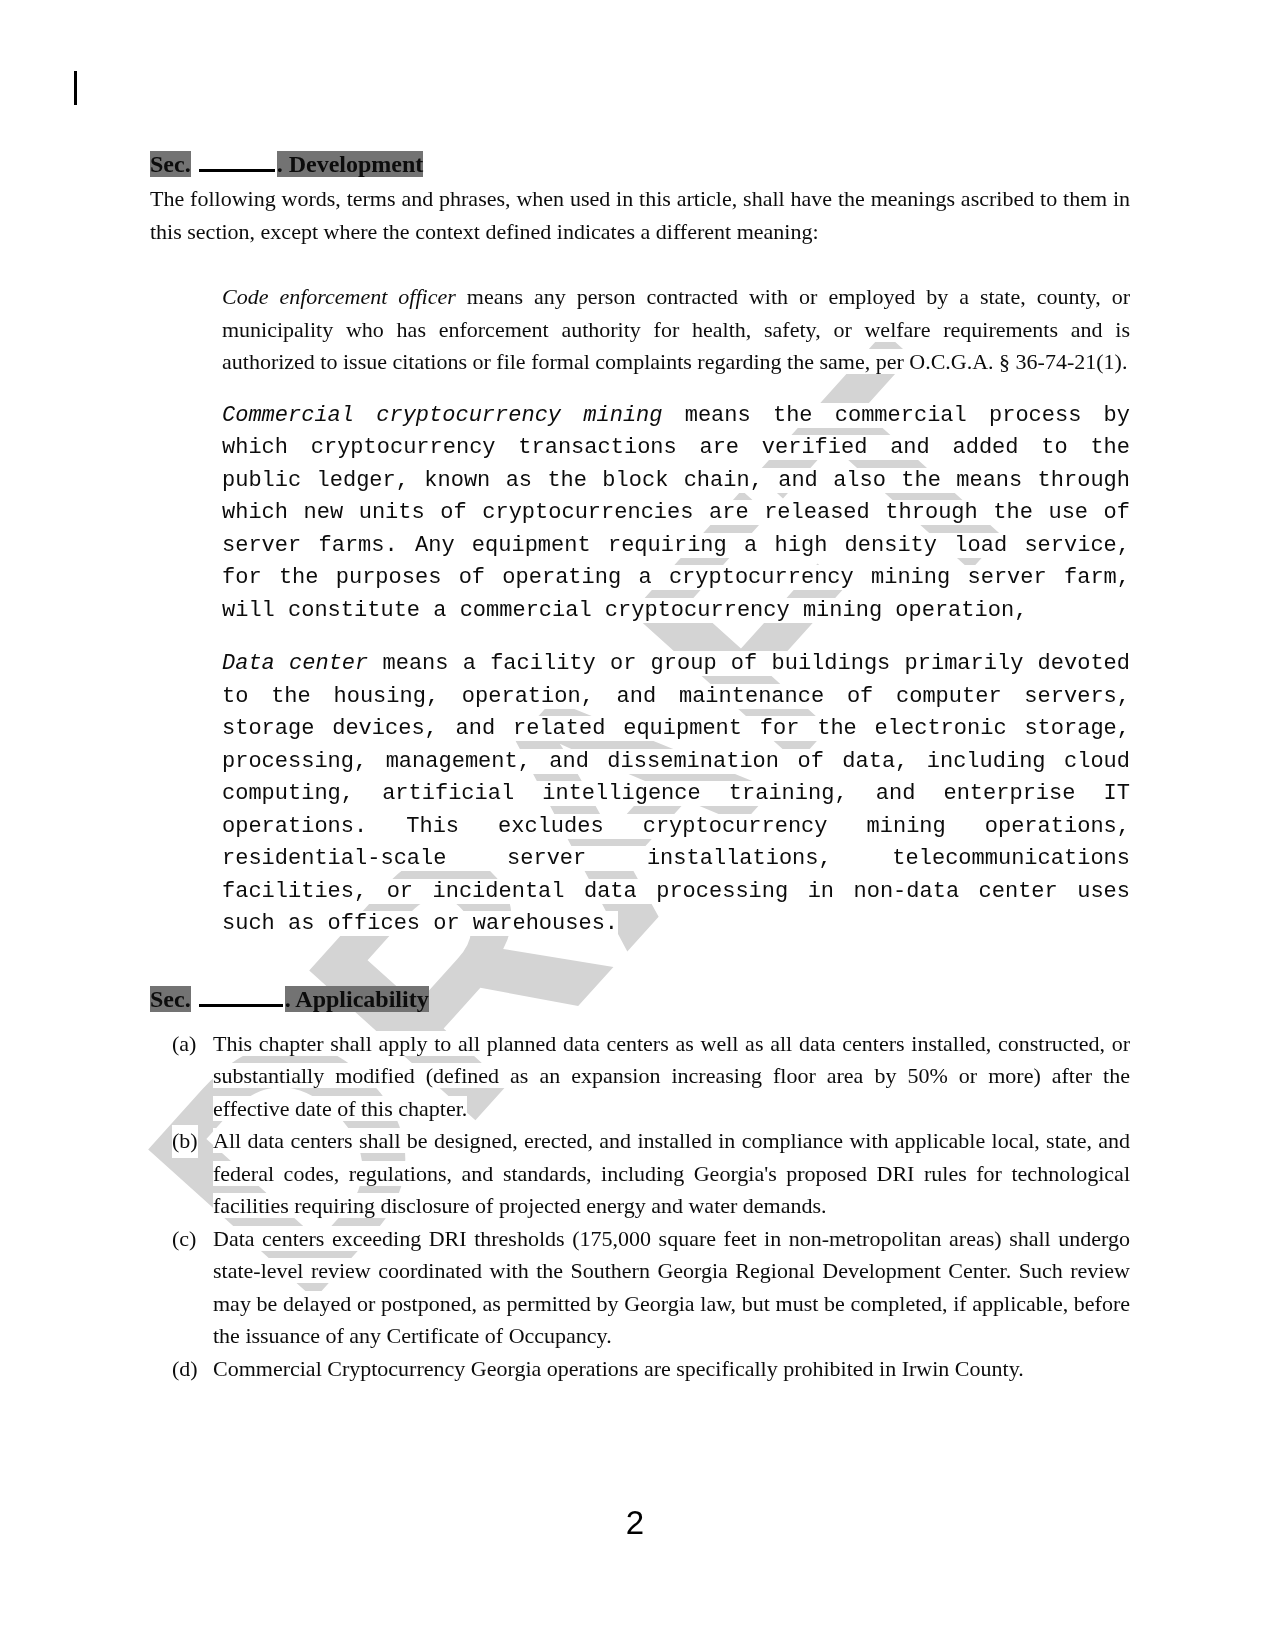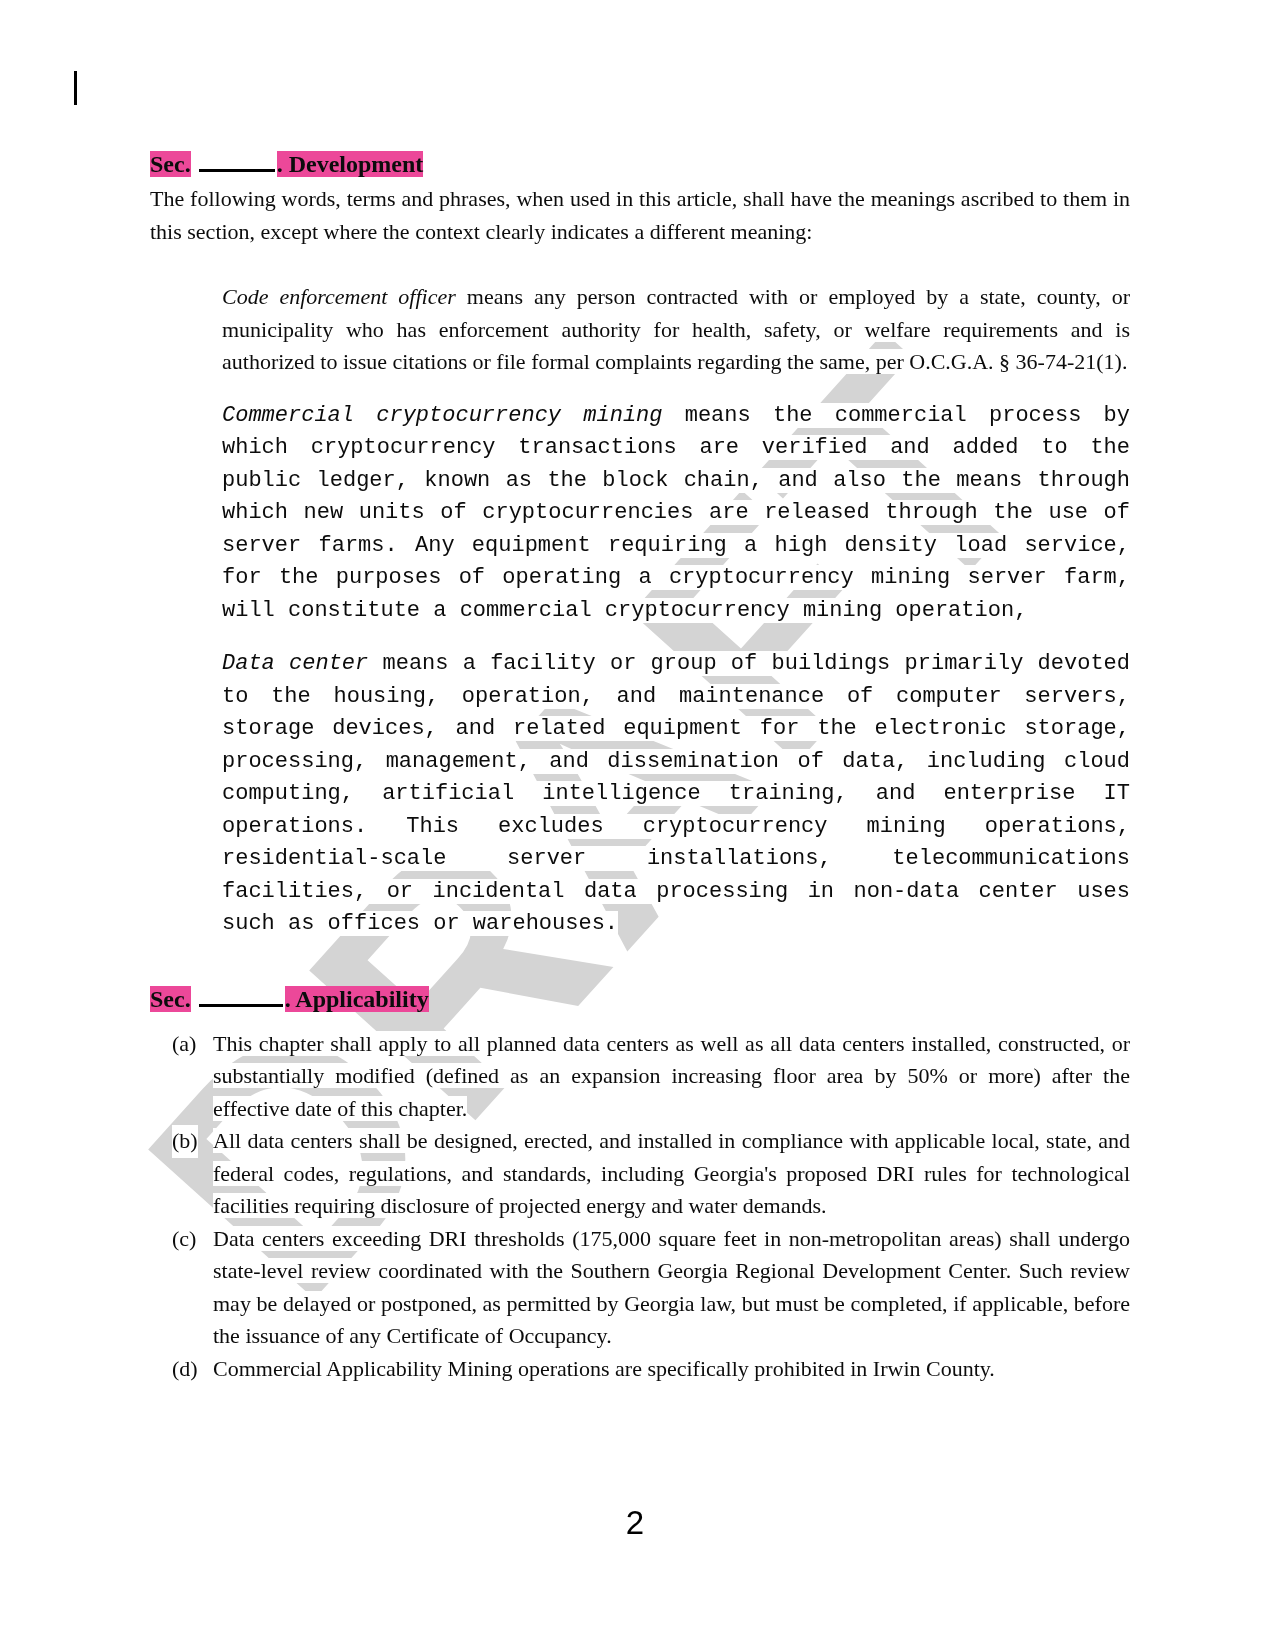--- a/index.html
+++ b/index.html
@@ -40,21 +40,21 @@
     z-index: 1;
     padding: 150px 145px 0 150px;
   }
   h1 {
     margin: 0;
     font-size: 24px;
     line-height: 28px;
     font-weight: 700;
     font-family: "Liberation Serif", serif;
   }
-  h1 .wt { background: #ec4899; }
+  h1 .wt { background: #737373; }
   .blank {
     display: inline-block;
     border-bottom: 3px solid #000;
     margin: 0 2px 0 8px;
   }
   .blank-def { width: 76px; }
   .blank-app { width: 84px; }
   p, .li { font-size: 22px; line-height: 32.5px; }
   .intro {
     margin: 5px 0 33px 0;
@@ -98,34 +98,34 @@
 <div class="page">
 
   <div class="watermark">DRAFT</div>
 
   <div class="cursor-mark"></div>
 
   <div class="content">
 
     <h1><span class="wt">Sec.</span><span class="blank blank-def"></span><span class="wt">. Development</span></h1>
 
-    <p class="intro"><span class="wt">The following words, terms and phrases, when used in this article, shall have the meanings ascribed to them in this section, except where the context clearly indicates a different meaning:</span></p>
+    <p class="intro"><span class="wt">The following words, terms and phrases, when used in this article, shall have the meanings ascribed to them in this section, except where the context defined indicates a different meaning:</span></p>
 
     <p class="def"><span class="wt"><i>Code enforcement officer</i><span> means any person contracted with or employed by a state, county, or municipality who has enforcement authority for health, safety, or welfare requirements and is authorized to issue citations or file formal complaints regarding the same, per O.C.G.A. § 36-74-21(1).</span></span></p>
 
     <p class="def"><span class="wt"><i>Commercial cryptocurrency mining</i><span> means the commercial process by which cryptocurrency transactions are verified and added to the public ledger, known as the block chain, and also the means through which new units of cryptocurrencies are released through the use of server farms. Any equipment requiring a high density load service, for the purposes of operating a cryptocurrency mining server farm, will constitute a commercial cryptocurrency mining operation,</span></span></p>
 
     <p class="def"><span class="wt"><i>Data center</i><span> means a facility or group of buildings primarily devoted to the housing, operation, and maintenance of computer servers, storage devices, and related equipment for the electronic storage, processing, management, and dissemination of data, including cloud computing, artificial intelligence training, and enterprise IT operations. This excludes cryptocurrency mining operations, residential-scale server installations, telecommunications facilities, or incidental data processing in non-data center uses such as offices or warehouses.</span></span></p>
 
     <h1 class="h2"><span class="wt">Sec.</span><span class="blank blank-app"></span><span class="wt">. Applicability</span></h1>
 
     <div class="list">
       <div class="li"><span class="marker wt">(a)</span><span class="wt">This chapter shall apply to all planned data centers as well as all data centers installed, constructed, or substantially modified (defined as an expansion increasing floor area by 50% or more) after the effective date of this chapter.</span></div>
       <div class="li"><span class="marker wt">(b)</span><span class="wt">All data centers shall be designed, erected, and installed in compliance with applicable local, state, and federal codes, regulations, and standards, including Georgia's proposed DRI rules for technological facilities requiring disclosure of projected energy and water demands.</span></div>
       <div class="li"><span class="marker wt">(c)</span><span class="wt">Data centers exceeding DRI thresholds (175,000 square feet in non-metropolitan areas) shall undergo state-level review coordinated with the Southern Georgia Regional Development Center. Such review may be delayed or postponed, as permitted by Georgia law, but must be completed, if applicable, before the issuance of any Certificate of Occupancy.</span></div>
-      <div class="li"><span class="marker wt">(d)</span><span class="wt">Commercial Applicability Mining operations are specifically prohibited in Irwin County.</span></div>
+      <div class="li"><span class="marker wt">(d)</span><span class="wt">Commercial Cryptocurrency Georgia operations are specifically prohibited in Irwin County.</span></div>
     </div>
 
   </div>
 
   <div class="pagenum">2</div>
 
 </div>
 
 </body></html>

